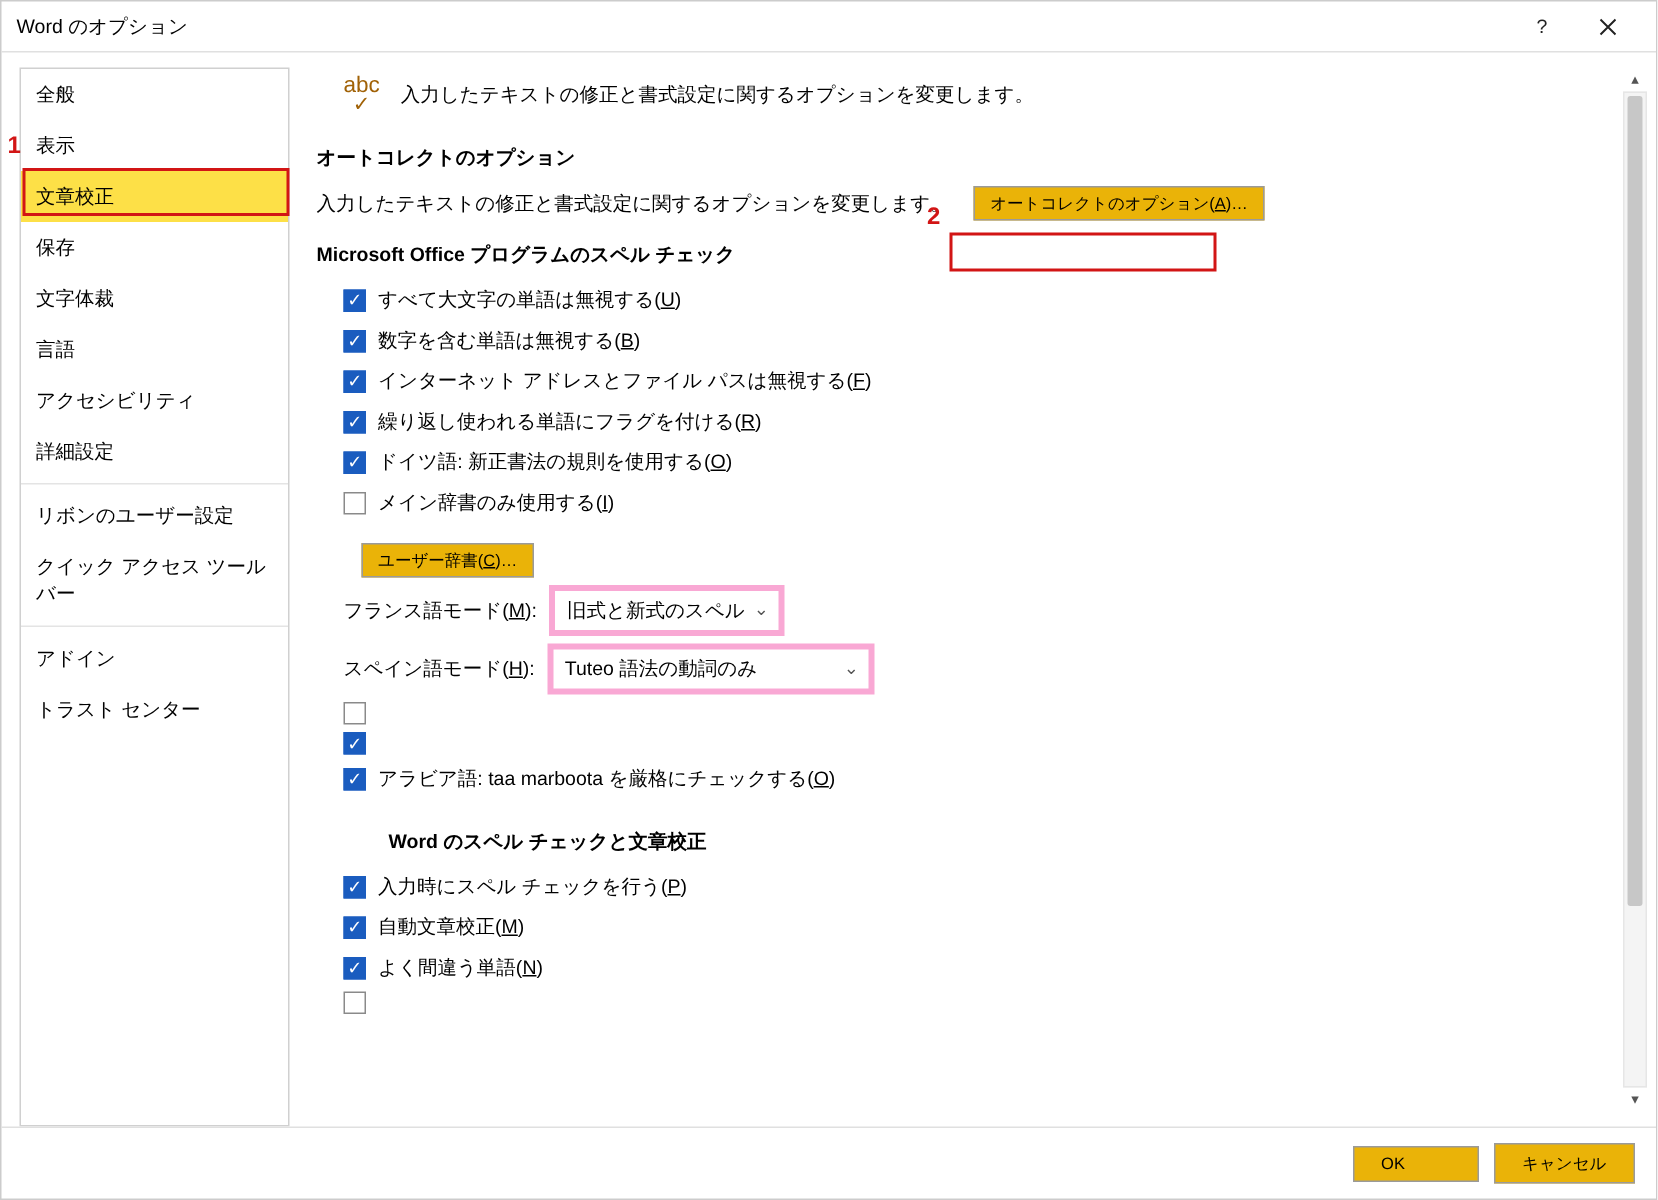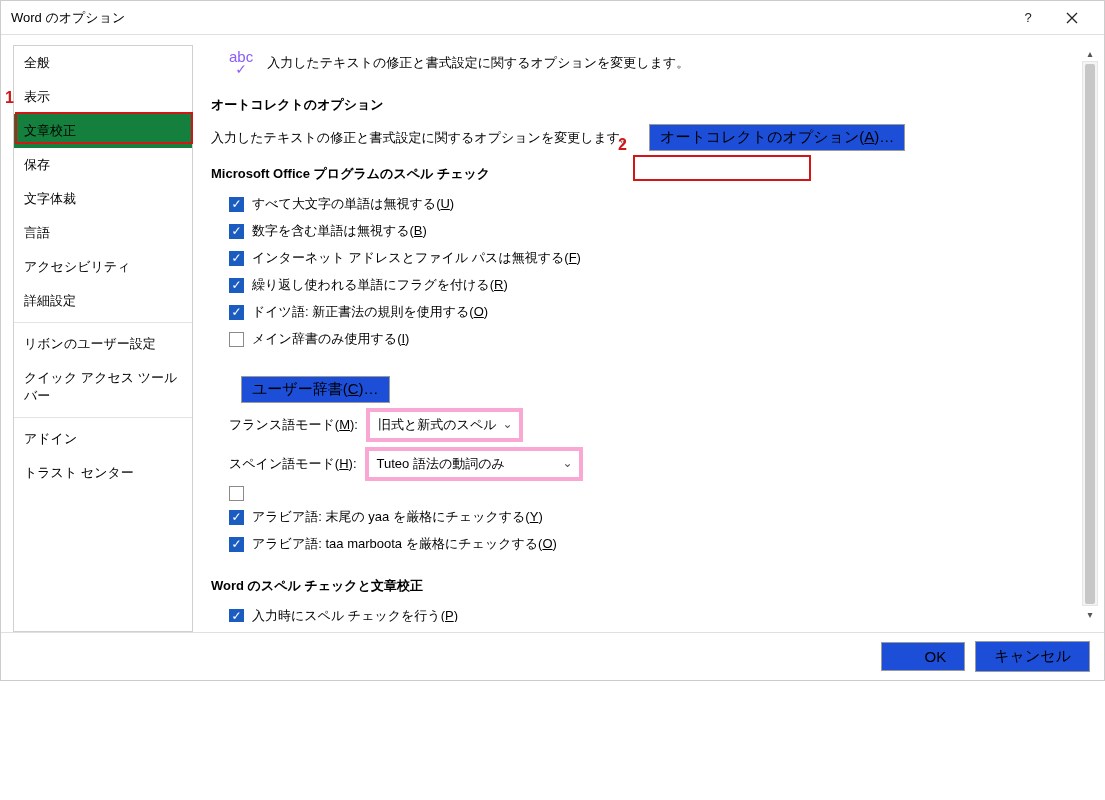--- a/index.html
+++ b/index.html
@@ -4,21 +4,21 @@
 <style>
   * { box-sizing: border-box; }
   html, body {
     margin: 0; padding: 0;
     font-family: "Yu Gothic UI", "Meiryo UI", "Segoe UI", sans-serif;
     font-size: 13px;
     background: #fff;
     color: #000;
   }
   .dialog {
-    width: 1105px; height: 681px;
+    width: 1105px; height: 800px;
     position: relative;
     border: 1px solid #ccc;
     display: flex; flex-direction: column;
   }
   .titlebar {
     display: flex; align-items: center;
     height: 34px;
     padding: 0 10px;
     border-bottom: 1px solid #e0e0e0;
   }
@@ -40,21 +40,21 @@
     display: flex; flex-direction: column;
     margin-right: 18px;
     position: relative;
   }
   .sidebar .item {
     padding: 8px 10px;
     cursor: default;
     border-bottom: 0;
   }
   .sidebar .item.selected {
-    background: #15803d;
+    background: #fde047;
     border: 1px solid #c23030; 
   }
   .sidebar .sep {
     border-top: 1px solid #e4e4e4;
     margin: 4px 0;
   }
   .content {
     flex: 1;
     position: relative;
     overflow: hidden;
@@ -92,21 +92,21 @@
     color: #555;
     cursor: default;
   }
 
   .header-row {
     display: flex; align-items: center;
     gap: 14px;
     margin: 4px 0 20px 18px;
   }
   .abc-icon {
-    color: #8b5cf6;
+    color: #a16207;
     font-size: 15px;
     line-height: 1;
     display: flex; flex-direction: column; align-items: center;
   }
   .abc-icon .check { font-size: 14px; margin-top: -2px; }
   .section-title {
     font-weight: 600;
     margin: 14px 0 10px 0;
   }
   .indent { margin-left: 18px; }
@@ -126,23 +126,23 @@
     flex-shrink: 0;
   }
   .checkbox.checked {
     background: #1a5cbf;
     border-color: #1a5cbf;
     color: #fff;
   }
   .chk-label .ac { text-decoration: underline; }
   .btn-outline {
     border: 1px solid #9a9a9a;
-    background: #1d4ed8;
+    background: #eab308;
     padding: 4px 10px;
-    font-size: 15px;
+    font-size: 11px;
     cursor: default;
   }
   .btn-outline.small { padding: 3px 10px; }
   .select {
     border: 4px solid #f9a8d4;
     padding: 2px 22px 2px 8px;
     background: #fff;
     position: relative;
     min-width: 130px;
     font-size: 13px;
@@ -159,21 +159,21 @@
 
   .footer {
     height: 48px;
     display: flex;
     align-items: center;
     justify-content: flex-end;
     gap: 10px;
     padding-right: 14px;
     border-top: 1px solid #e0e0e0;
   }
-  .footer .btn-outline { min-width: 84px; text-align: right; padding: 5px 18px; }
+  .footer .btn-outline { min-width: 84px; text-align: left; padding: 5px 18px; }
 
   
   .annot {
     position: absolute;
     border: 2px solid #d21515;
     pointer-events: none;
     z-index: 50;
   }
   .annot-num {
     position: absolute;
@@ -260,49 +260,48 @@
           </div>
           <div class="row">
             <span class="checkbox checked">✓</span>
             <span class="chk-label"><span>ドイツ語: 新正書法の規則を使用する(</span><span class="ac">O</span><span>)</span></span>
           </div>
           <div class="row">
             <span class="checkbox"></span>
             <span class="chk-label"><span>メイン辞書のみ使用する(</span><span class="ac">I</span><span>)</span></span>
           </div>
 
-          <div class="row" style="margin-top:26px;padding-left:12px;">
+          <div class="row" style="margin-top:16px;padding-left:12px;">
             <button class="btn-outline small">
               <span>ユーザー辞書(</span><span class="ac">C</span><span>)…</span>
             </button>
           </div>
 
           <div class="row">
             <span><span>フランス語モード(</span><span class="ac">M</span><span>):</span></span>
             <span class="select"><span>旧式と新式のスペル</span></span>
           </div>
           <div class="row">
             <span><span>スペイン語モード(</span><span class="ac">H</span><span>):</span></span>
             <span class="select wide"><span>Tuteo 語法の動詞のみ</span></span>
           </div>
 
           <div class="row">
             <span class="checkbox"></span>
           </div>
           <div class="row">
             <span class="checkbox checked">✓</span>
-            <span class="chk-label"><span>アラビア語: 末尾の yaa を厳格にチェックする(</span><span class="ac">Y</span><span>)</span></span>
           </div>
           <div class="row">
             <span class="checkbox checked">✓</span>
             <span class="chk-label"><span>アラビア語: taa marboota を厳格にチェックする(</span><span class="ac">O</span><span>)</span></span>
           </div>
         </div>
 
-        <div class="section-title" style="margin-top:22px;">Word のスペル チェックと文章校正</div>
+        <div class="section-title" style="margin-top:22px;margin-left:48px;">Word のスペル チェックと文章校正</div>
         <div class="indent">
           <div class="row">
             <span class="checkbox checked">✓</span>
             <span class="chk-label"><span>入力時にスペル チェックを行う(</span><span class="ac">P</span><span>)</span></span>
           </div>
           <div class="row">
             <span class="checkbox checked">✓</span>
             <span class="chk-label"><span>自動文章校正(</span><span class="ac">M</span><span>)</span></span>
           </div>
           <div class="row">

